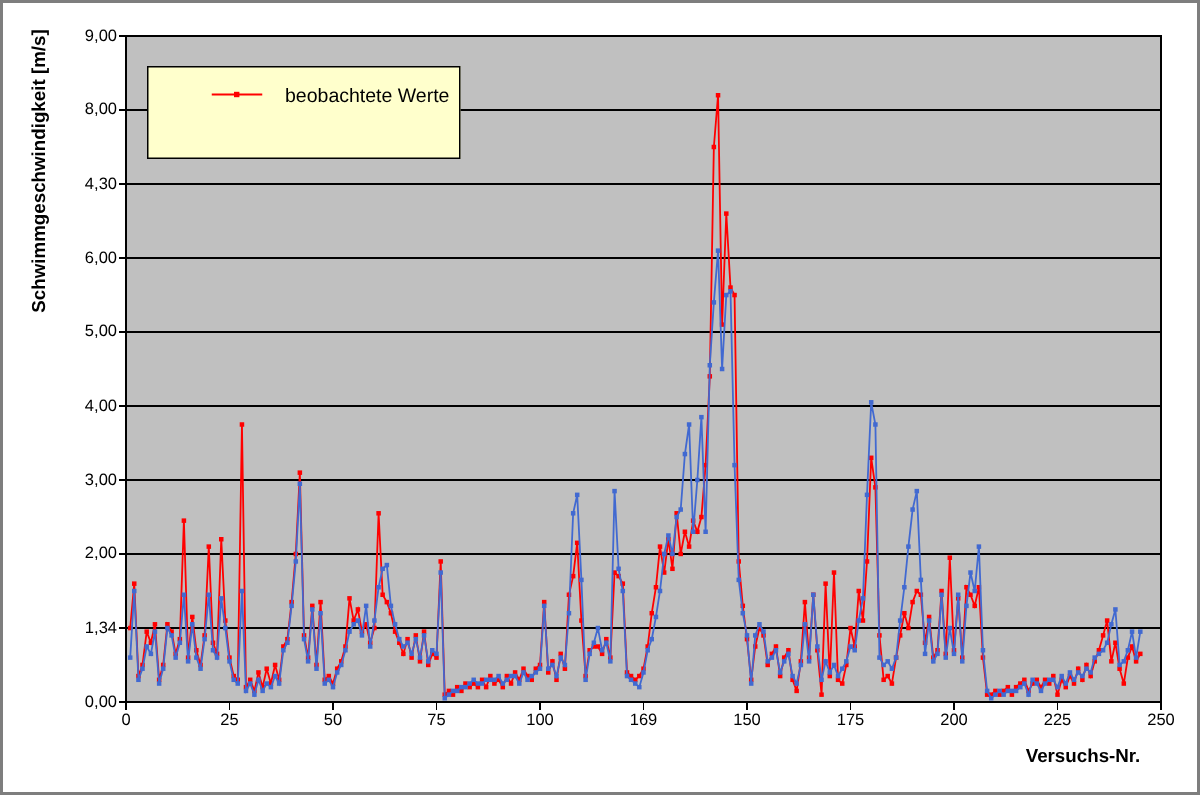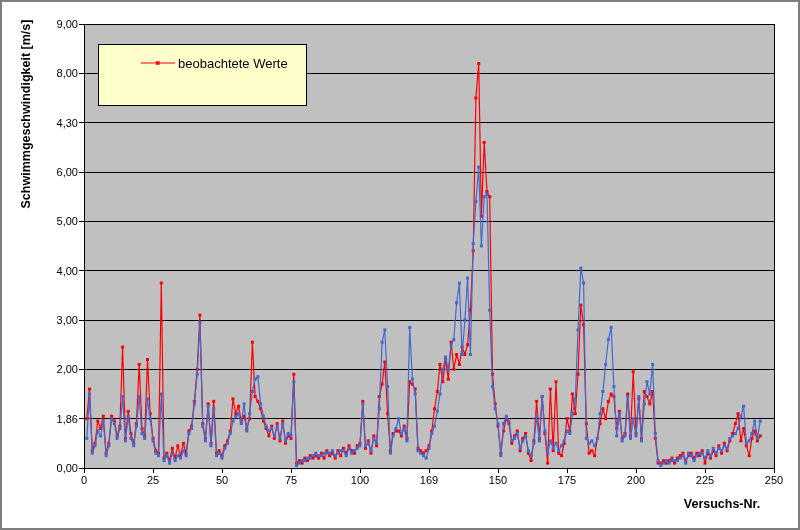--- a/index.html
+++ b/index.html
@@ -12,21 +12,21 @@
            font-size:12.5px;font-weight:bold;color:#000;}
   .tick-label{position:absolute;font-size:11px;color:#000;}
   .y-tick{width:46px;text-align:right;}
   .x-tick{width:34px;text-align:center;}
   .legend{position:absolute;left:96px;top:42px;width:209px;height:62px;box-sizing:border-box;
           background:#FFFFCC;border:1px solid #000;z-index:5;}
   .legend-row{position:absolute;left:0;width:100%;height:20px;display:flex;align-items:center;}
   .legend-row.r0{top:8px;}
   .legend-row.r1{top:36px;}
   .legend-swatch{margin-left:42px;flex:0 0 auto;}
-  .legend-text{margin-left:3px;font-size:13px;color:#000;}
+  .legend-text{margin-left:15px;font-size:13px;color:#000;}
 </style>
 </head>
 <body>
 
 <div class="frame">
 
   <svg id="chart-svg" viewBox="0 0 796 526" shape-rendering="crispEdges">
       <rect x="82" y="22" width="690" height="444" fill="#C0C0C0"></rect>
       <line x1="82" x2="772" y1="416.6666666666667" y2="416.6666666666667" stroke="#000000" stroke-width="1"></line>
       <line x1="82" x2="772" y1="367.3333333333333" y2="367.3333333333333" stroke="#000000" stroke-width="1"></line>
@@ -555,21 +555,21 @@
         <rect x="756.7" y="417.6" width="3" height="3" fill="#4169D1"></rect>
       </g>
     </svg>
 
   <div class="y-title">Schwimmgeschwindigkeit [m/s]</div>
 
   <div class="x-title">Versuchs-Nr.</div>
 
   <div id="y-tick-labels">
       <div class="tick-label y-tick" style="left: 30px; top: 460px;">0,00</div>
-      <div class="tick-label y-tick" style="left: 30px; top: 410.667px;">1,86</div>
+      <div class="tick-label y-tick" style="left: 30px; top: 410.667px;">1,34</div>
       <div class="tick-label y-tick" style="left: 30px; top: 361.333px;">2,00</div>
       <div class="tick-label y-tick" style="left: 30px; top: 312px;">3,00</div>
       <div class="tick-label y-tick" style="left: 30px; top: 262.667px;">4,00</div>
       <div class="tick-label y-tick" style="left: 30px; top: 213.333px;">5,00</div>
       <div class="tick-label y-tick" style="left: 30px; top: 164px;">6,00</div>
       <div class="tick-label y-tick" style="left: 30px; top: 114.667px;">4,30</div>
       <div class="tick-label y-tick" style="left: 30px; top: 65.3333px;">8,00</div>
       <div class="tick-label y-tick" style="left: 30px; top: 16px;">9,00</div>
     </div>
   <div id="x-tick-labels">

